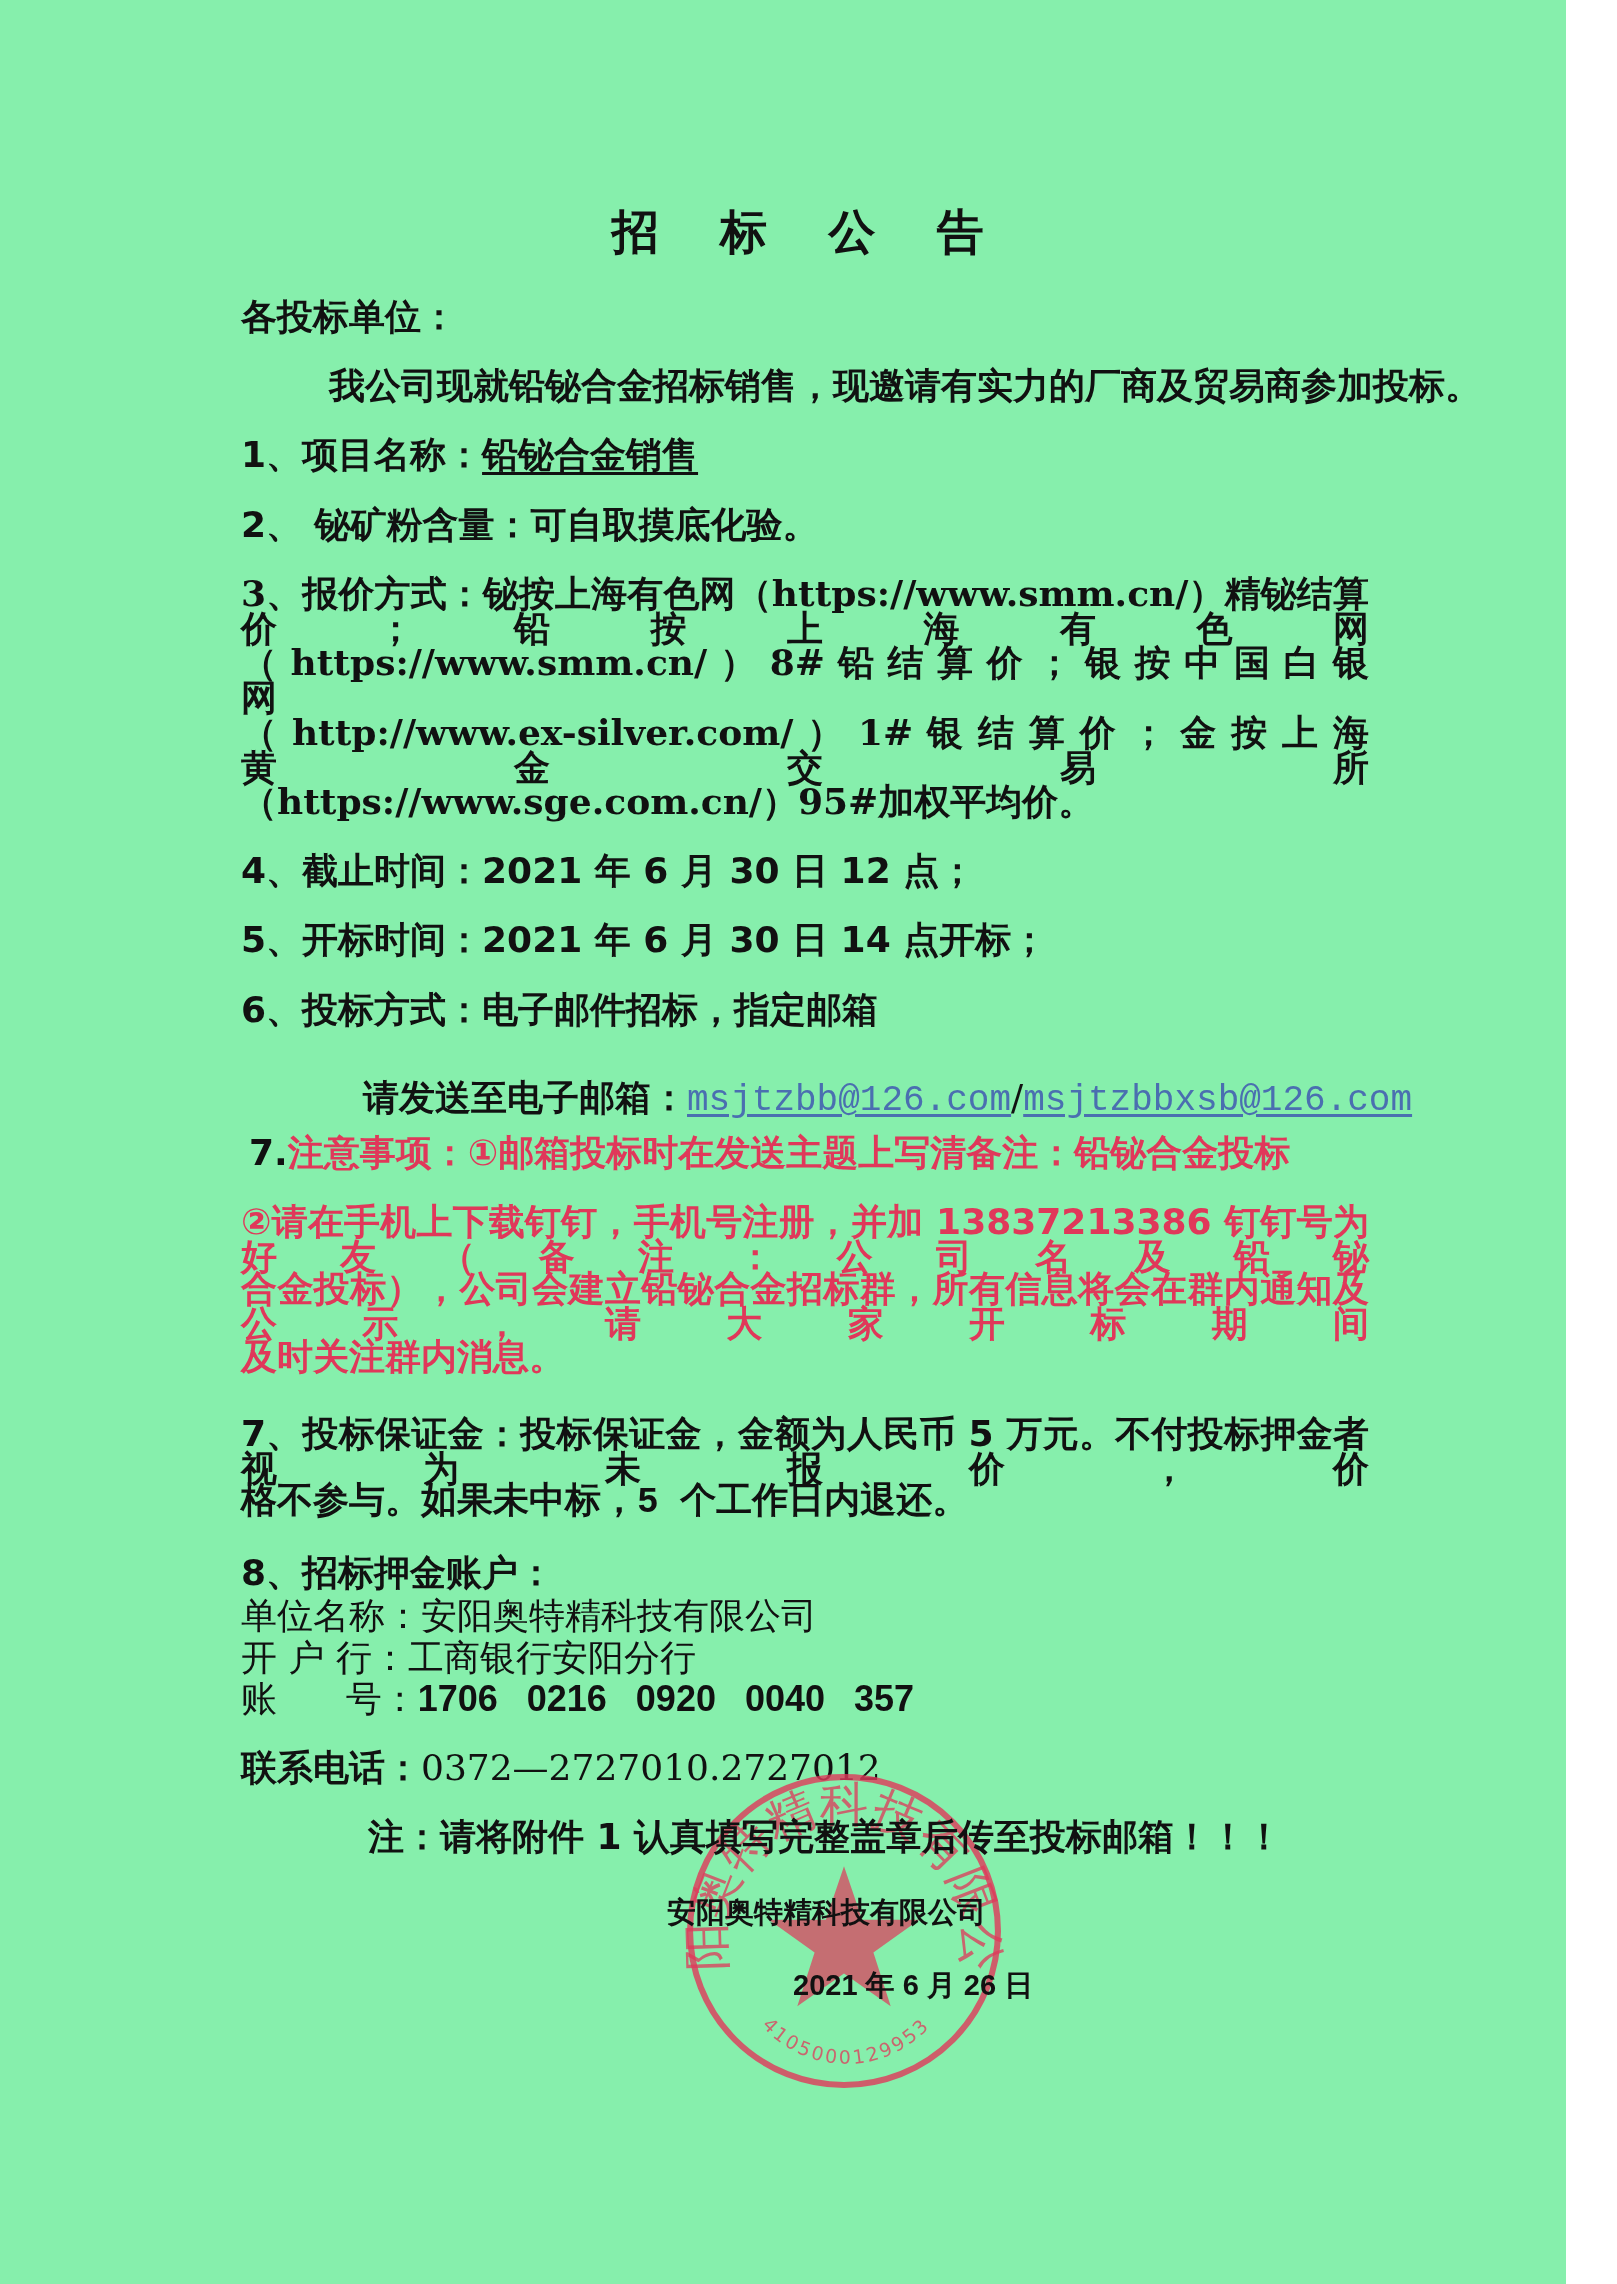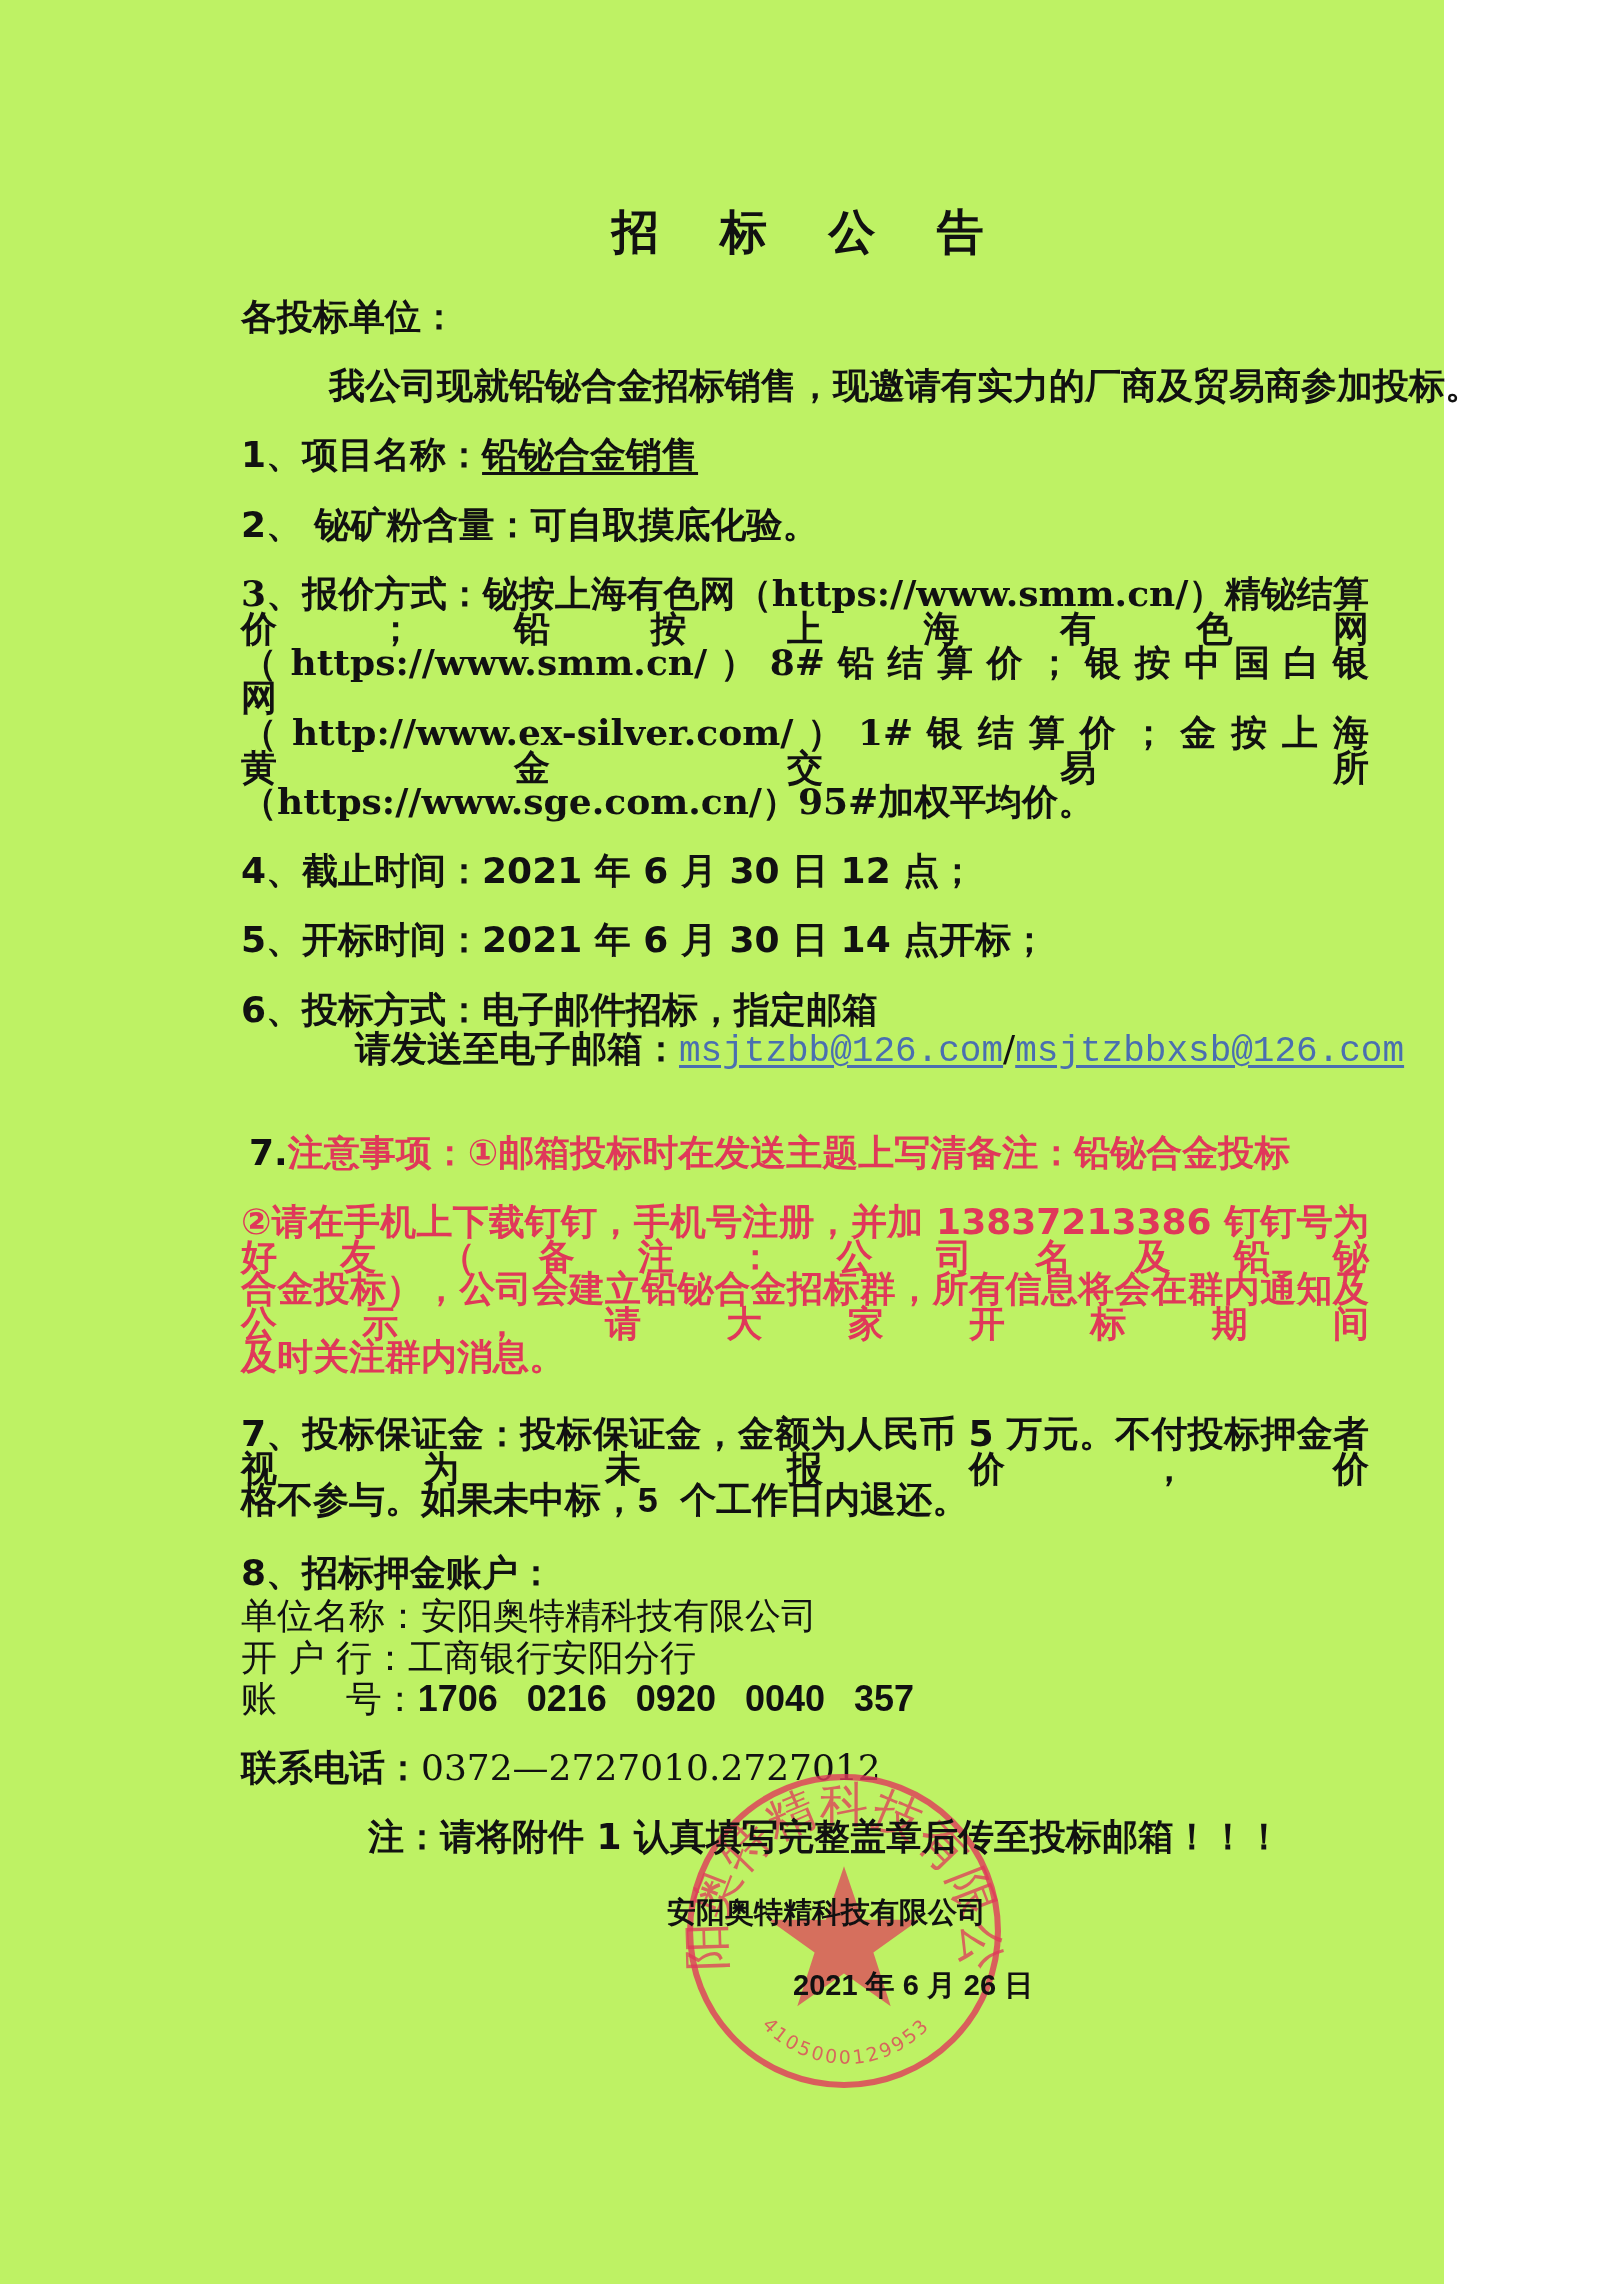--- a/index.html
+++ b/index.html
@@ -1,18 +1,18 @@
 <!DOCTYPE html>
 <html style="font-size:14px"><head>
 <meta charset="utf-8">
 <style>
   html, body { margin: 0; padding: 0; background: #ffffff; }
   body { width: 1618px; height: 2284px; position: relative; overflow: hidden;
          font-family: "DejaVu Serif", "Liberation Serif", serif; color: #111; }
-  .page { position: absolute; left: 0; top: 0; width: 1444px; height: 2284px; background: #bef264; }
+  .page { position: absolute; left: 0; top: 0; width: 1566px; height: 2284px; background: #86efac; }
   .title { position: absolute; left: 0; width: 1618px; top: 201px; text-align: center;
            font-family: "DejaVu Sans", sans-serif; font-weight: bold; font-size: 47px;
            letter-spacing: 22.5px; }
   .line { position: absolute; left: 241px; width: 1128px; font-size: 36px; font-weight: bold;
           line-height: 35px; white-space: nowrap; font-family: "DejaVu Sans", sans-serif; }
   .justify { text-align: justify; text-align-last: justify; white-space: normal; }
   .indent1 { left: 329px; width: 1039px; }
   .indent2 { left: 355px; }
   .mono { font-family: "DejaVu Serif", "Liberation Serif", serif; font-weight: bold; }
   .u { text-decoration: underline; text-underline-offset: 5.2px; }
@@ -46,21 +46,21 @@
 
   <div class="line justify mono" style="top:576px;">3、报价方式：铋按上海有色网（https://www.smm.cn/）精铋结算价；铅按上海有色网</div>
   <div class="line justify mono" style="top:645px;">（ https://www.smm.cn/ ） 8# 铅 结 算 价 ； 银 按 中 国 白 银 网</div>
   <div class="line justify mono" style="top:715px;">（ http://www.ex-silver.com/ ） 1# 银 结 算 价 ； 金 按 上 海 黄 金 交 易 所</div>
   <div class="line mono" style="top:784px;">（https://www.sge.com.cn/）95#加权平均价。</div>
 
   <div class="line" style="top:853px;">4、截止时间：2021 年 6 月 30 日 12 点；</div>
   <div class="line" style="top:922px;">5、开标时间：2021 年 6 月 30 日 14 点开标；</div>
   <div class="line" style="top:992px;">6、投标方式：电子邮件招标，指定邮箱</div>
 
-  <div class="line indent2" style="top:1031px;">
+  <div class="line indent2" style="top:1080px;margin-left:8px;">
     <span>请发送至电子邮箱：</span><a class="link">msjtzbb@126.com</a><span class="plain">/</span><a class="link">msjtzbbxsb@126.com</a>
   </div>
 
   <div class="line" style="top:1135px; left:249px;">
     <span>7.</span><span class="red">注意事项：①邮箱投标时在发送主题上写清备注：铅铋合金投标</span>
   </div>
   <div class="line red justify" style="top:1204px;">②请在手机上下载钉钉，手机号注册，并加 13837213386 钉钉号为好友（备注：公司名及铅铋</div>
   <div class="line red justify" style="top:1271px;">合金投标），公司会建立铅铋合金招标群，所有信息将会在群内通知及公示，请大家开标期间</div>
   <div class="line red" style="top:1339px;">及时关注群内消息。</div>
 

